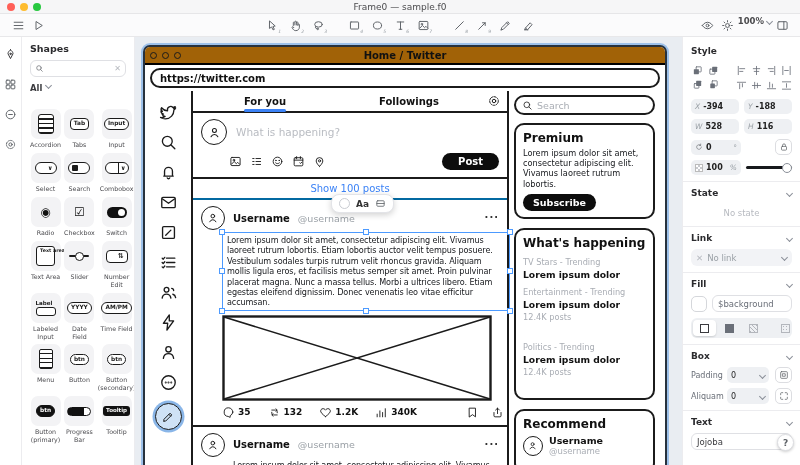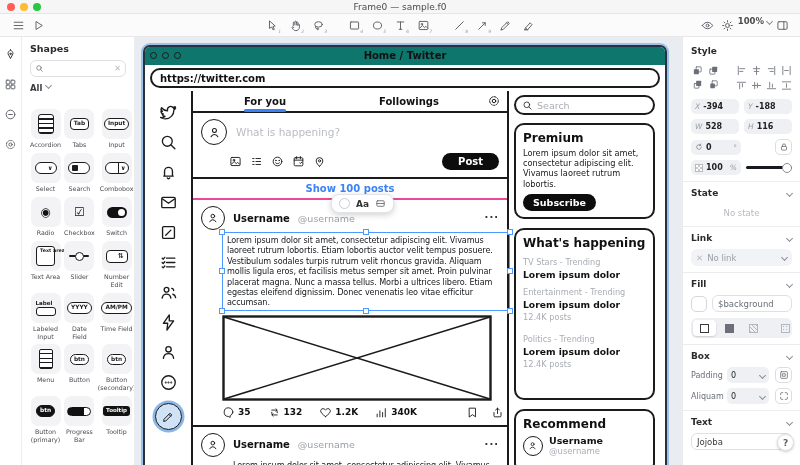--- a/index.html
+++ b/index.html
@@ -60,21 +60,21 @@
   .mi-li i{font-style:normal;font-size:5.5px;font-weight:700}
   .mi-li b{width:20px;height:9px;border:1.2px solid #1b1b1b;border-radius:3px;margin-top:1px;background:#fff}
   .mi-menu{width:14px;height:20px;border:1.3px solid #1b1b1b;border-radius:2px;background:repeating-linear-gradient(#fff 0 3.4px,#1b1b1b 3.4px 4.4px)}
   .btn-primary{background:#111;color:#fff;border-color:#111}
   .mi-progress{width:24px;height:9px;border:1.3px solid #111;border-radius:5px;background:linear-gradient(to right,#111 0 72%,#fff 72%)}
   .mi-tooltip{background:#111;color:#fff;font-size:5.5px;font-weight:700;padding:2.5px 3px;border-radius:3px;line-height:1}
 
   
   .canvas{flex:1;background:#e9edf2;position:relative;overflow:hidden}
   .bwindow{position:absolute;left:8px;top:8px;width:524px;height:540px;background:#fff;border:2px solid #27323e;border-radius:7px;box-shadow:0 0 0 2px #9dc1ea}
-  .btitle{height:18px;background:#0f766e;border-bottom:2px solid #0f766e;border-radius:5px 5px 0 0;display:flex;align-items:center;position:relative}
+  .btitle{height:18px;background:#a16207;border-bottom:2px solid #000000;border-radius:5px 5px 0 0;display:flex;align-items:center;position:relative}
   .wc{width:7px;height:7px;border:1.4px solid #1b1b1b;border-radius:50%;margin-left:5px}
   .btitle .mtxt{position:absolute;left:0;right:0;text-align:center;font-weight:700;font-size:10px;color:#111}
   .urlrow{padding:3px 5px}
   .urlbar{height:20px;border:2px solid #1b1b1b;border-radius:10px;display:flex;align-items:center;padding:0 8px;font-size:10px;font-weight:600;color:#111}
   .bcontent{display:flex;height:440px}
 
   
   .twnav{width:46px;display:flex;flex-direction:column;align-items:center;padding-top:12px;gap:11px}
   .twnav svg{width:19px;height:19px;flex:none}
   .compose{width:27px;height:27px;border-radius:50%;background:#cfe2f6;border:1.6px solid #1b1b1b;box-shadow:0 0 0 2.5px #8ab6e8;display:flex;align-items:center;justify-content:center}
@@ -88,21 +88,21 @@
   .ftabs .gear{width:26px;display:flex;justify-content:center}
   .composer{border-bottom:2px solid #1b1b1b;padding:6px 8px 5px}
   .crow1{display:flex;align-items:center;gap:9px}
   .avatar{border:1.8px solid #1b1b1b;border-radius:50%;display:flex;align-items:center;justify-content:center;flex:none}
   .av26{width:26px;height:26px}.av24{width:24px;height:24px}.av20{width:20px;height:20px}
   .avatar svg{width:62%;height:62%}
   .placeholder{color:#b9bcc2;font-size:10.5px}
   .crow2{display:flex;align-items:center;gap:8px;margin:8px 0 2px 28px}
   .crow2 svg{width:13px;height:13px}
   .postbtn{margin-left:auto;background:#0d0d0d;color:#fff;font-weight:700;font-size:10px;border-radius:10px;padding:3px 16px}
-  .showposts{height:21px;border-bottom:2px solid #ec4899;display:flex;align-items:center;justify-content:center;color:#3b82f6;font-size:10px;font-weight:700}
+  .showposts{height:21px;border-bottom:2px solid #0369a1;display:flex;align-items:center;justify-content:center;color:#3b82f6;font-size:10px;font-weight:400}
   .tweet{padding:6px 8px 0;position:relative}
   .t1{border-bottom:2px solid #1b1b1b;padding-bottom:6px}
   .thead{display:flex;align-items:center;gap:8px}
   .tname{font-weight:700;font-size:10px;color:#111}
   .thandle{color:#9aa0a6;font-size:9.5px}
   .dots{margin-left:auto;color:#333;font-weight:700;letter-spacing:1px;font-size:10px;line-height:4px}
   .ttext{font-size:8.1px;line-height:10.4px;color:#16181c;letter-spacing:-0.1px}
   .selwrap{position:relative;margin:2px 0 4px 21px;border:1.4px solid #4c9aff;padding:2px 4px;width:288px}
   .hdl{position:absolute;width:6px;height:6px;background:#fff;border:1.3px solid #4c9aff;z-index:4}
   .imgph{margin:4px 0 4px 21px;width:270px;height:86px;position:relative}
@@ -695,21 +695,21 @@
               <div class="ctitle">What's happening</div>
               <div class="trend">
                 <div class="tcat">TV Stars - Trending</div>
                 <div class="ttitle">Lorem ipsum dolor</div>
               </div>
               <div class="trend" style="">
                 <div class="tcat">Entertainment - Trending</div>
                 <div class="ttitle">Lorem ipsum dolor</div>
                 <div class="tposts">12.4K posts</div>
               </div>
-              <div class="trend" style="margin-top:12px">
+              <div class="trend" style="margin-top:20px">
                 <div class="tcat">Politics - Trending</div>
                 <div class="ttitle">Lorem ipsum dolor</div>
                 <div class="tposts">12.4K posts</div>
               </div>
             </div>
             <div class="card" style="min-height:64px">
               <div class="ctitle">Recommend</div>
               <div class="recrow">
                 <span class="avatar av20">
                     <svg viewBox="0 0 24 24" class="ink">

